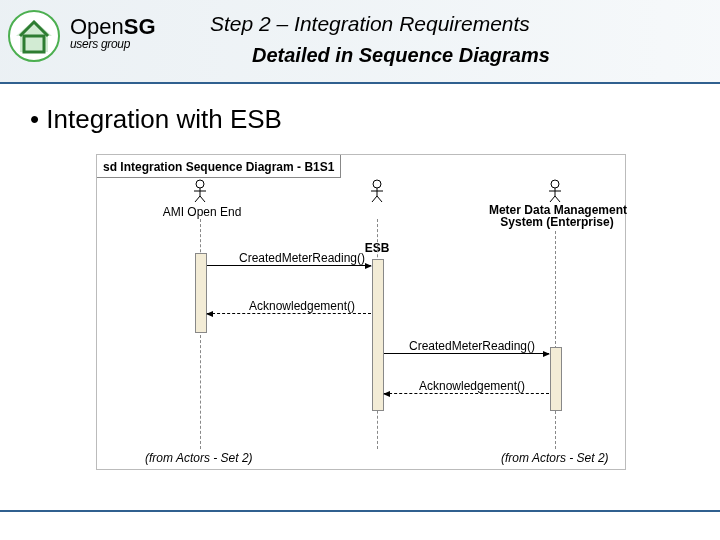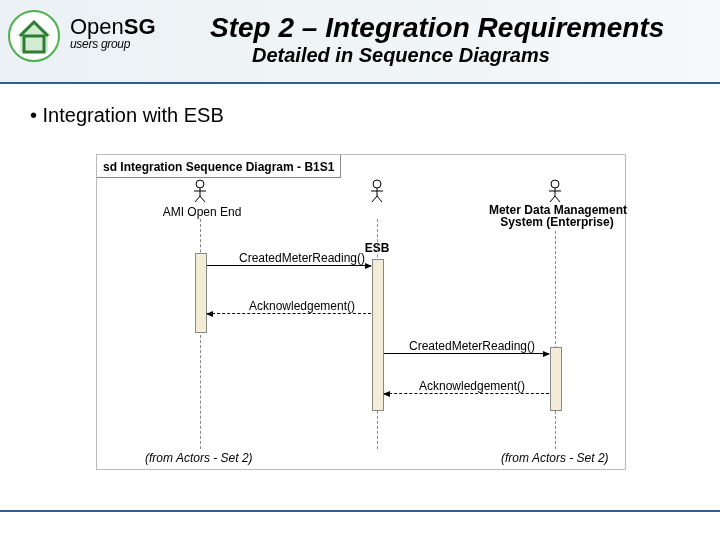--- a/index.html
+++ b/index.html
@@ -4,27 +4,27 @@
 <style>
   html, body { margin:0; padding:0; width:720px; height:540px; background:#fff; font-family:Arial,Helvetica,sans-serif; color:#000; overflow:hidden; }
   .slide { position:relative; width:720px; height:540px; }
   .header { position:relative; width:100%; height:84px; background:#fff; }
   .map-bg { position:absolute; left:0; top:0; width:100%; height:84px; background:linear-gradient(90deg,#e9eff3 0%,#eef3f6 50%,#f5f8fa 100%); opacity:0.9; }
   .logo { position:absolute; left:8px; top:10px; }
   .brandtext { position:absolute; left:70px; top:14px; font-size:22px; }
   .brandtext .open { font-weight:400; }
   .brandtext .sg { font-weight:700; }
   .brandtext .ug { display:block; font-size:12px; letter-spacing:-0.3px; margin-top:-3px; font-style:italic; }
-  .title { position:absolute; left:210px; top:12px; font-size:28px; font-weight:bold; font-style:italic; }
+  .title { position:absolute; left:210px; top:12px; font-size:21px; font-weight:normal; font-style:italic; }
   .subtitle { position:absolute; left:252px; top:44px; font-size:20px; font-weight:bold; font-style:italic; }
   .rule { position:absolute; left:0; top:82px; width:100%; height:2px; background:#30608f; }
   .rule2 { position:absolute; left:0; bottom:28px; width:100%; height:2px; background:#30608f; }
   ul.body { position:absolute; left:30px; top:104px; margin:0; padding:0; list-style:none; }
   ul.body li::before { content:"• "; }
-  ul.body li { font-size:20px; }
+  ul.body li { font-size:26px; }
   .diagram { position:absolute; left:96px; top:154px; width:528px; height:314px; border:1px solid #bbb; background:#fff; }
   .label { position:absolute; font-size:12px; font-family:Arial,Helvetica,sans-serif; }
   .lifeline { position:absolute; width:0; border-left:1px dashed #888; }
   .actbar { position:absolute; width:10px; background:#f3ecd6; border:1px solid #888; }
   .arrow-solid { position:absolute; height:0; border-top:1px solid #000; }
   .arrow-dashed { position:absolute; height:0; border-top:1px dashed #000; }
   .arr-head-r::after { content:""; position:absolute; right:-1px; top:-3px; width:0; height:0; border-top:3px solid transparent; border-bottom:3px solid transparent; border-left:7px solid #000; }
   .arr-head-l::after { content:""; position:absolute; left:-1px; top:-3px; width:0; height:0; border-top:3px solid transparent; border-bottom:3px solid transparent; border-right:7px solid #000; }
 </style>
 </head>

